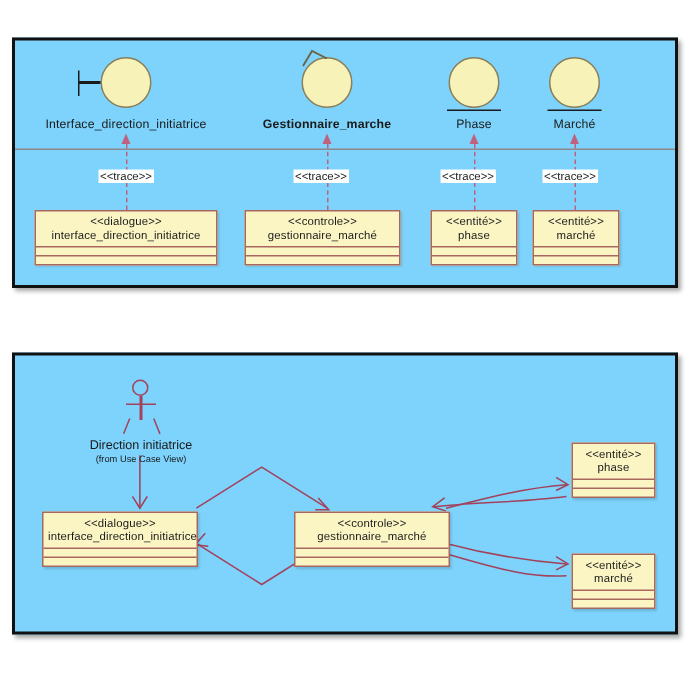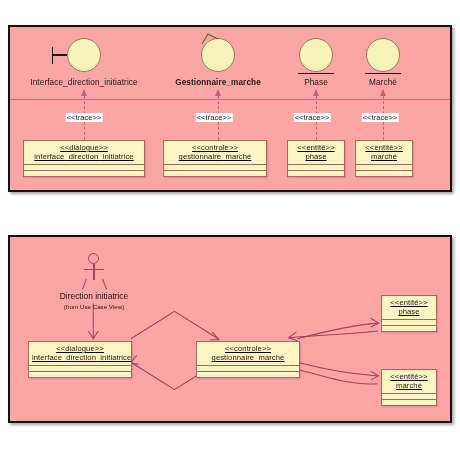--- a/index.html
+++ b/index.html
@@ -19,21 +19,21 @@
   .page {
     position: absolute;
     left: 0; top: 0;
     width: 460px;
     height: 455px;
   }
 
   
   .panel {
     position: absolute;
-    background: #fca5a5;
+    background: #7dd3fc;
     border: 2px solid #111111;
     box-shadow: 2px 2px 3px rgba(0,0,0,0.35);
     box-sizing: border-box;
     overflow: hidden;
   }
   #panel-top {
     left: 8px;
     top: 25px;
     width: 444px;
     height: 167px;
@@ -134,21 +134,20 @@
     position: absolute;
     background: #fbf5c4;
     border: 1.1px solid #a8685f;
     box-sizing: border-box;
     box-shadow: 1px 1px 1.5px rgba(0,0,0,0.15);
   }
   .uml-class .name-comp {
     padding: 2px 3px 3px 3px;
     text-align: center;
     line-height: 1.2;
-    text-decoration: underline;
   }
   .uml-class .stereo,
   .uml-class .cname {
     display: block;
     font-size: 7.6px;
     color: #1a1a1a;
     white-space: nowrap;
     letter-spacing: 0.1px;
   }
   .uml-class .sep {

